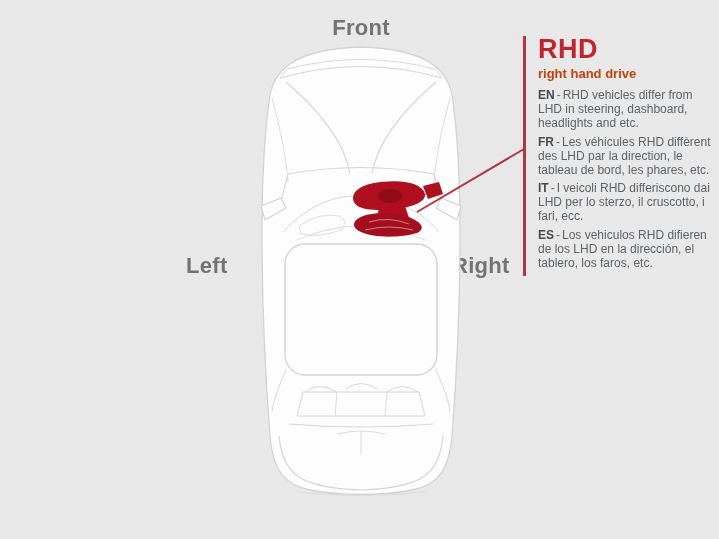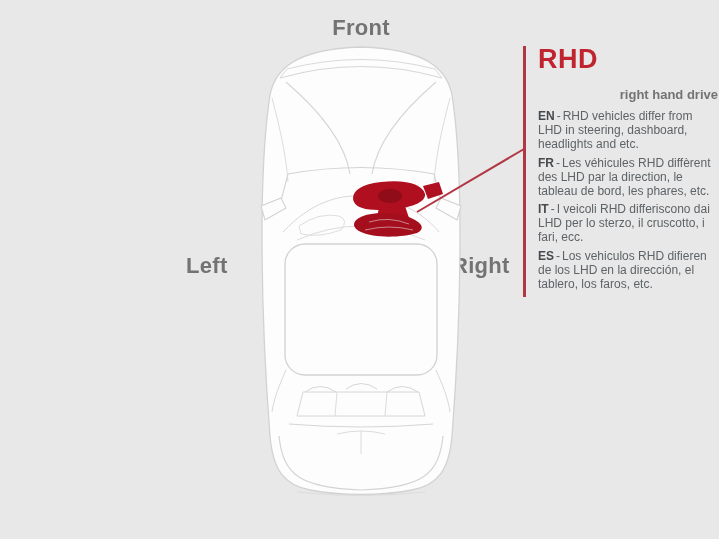--- a/index.html
+++ b/index.html
@@ -23,39 +23,38 @@
   .label-front{left:321px;top:15px;width:80px;text-align:center;}
   .label-left{left:186px;top:253px;width:72px;text-align:left;}
   .label-right{left:452px;top:253px;width:80px;text-align:left;}
   .label-rear{left:320px;top:503px;width:80px;text-align:center;}
 
   .car-svg{position:absolute;left:253px;top:40px;width:216px;height:462px;}
   .leader-svg{position:absolute;left:0;top:0;width:719px;height:539px;pointer-events:none;}
 
   .panel{
     position:absolute;
-    left:523px;top:46px;
+    left:523px;top:36px;
     width:180px;
     border-left:3px solid #b23744;
     padding-left:12px;
     box-sizing:content-box;
   }
   .panel-title{
     color:#c0252f;
     font-weight:bold;
     font-size:27px;
     line-height:1;
     letter-spacing:.5px;
   }
   .panel-subtitle{
-    color:#737373;
+    color:#c2410c;
     font-weight:bold;
     font-size:13px;
-    margin:14px 0 8px 0;
-    text-align:right;
+    margin:3px 0 8px 0;
   }
   .entry{
     margin:0 0 5px 0;
     font-size:12px;
     line-height:1.16;
     color:#5e6367;
   }
   .entry .lang{font-weight:bold;color:#46494d;}
   .entry .dash{margin:0 2px;}
 </style>

